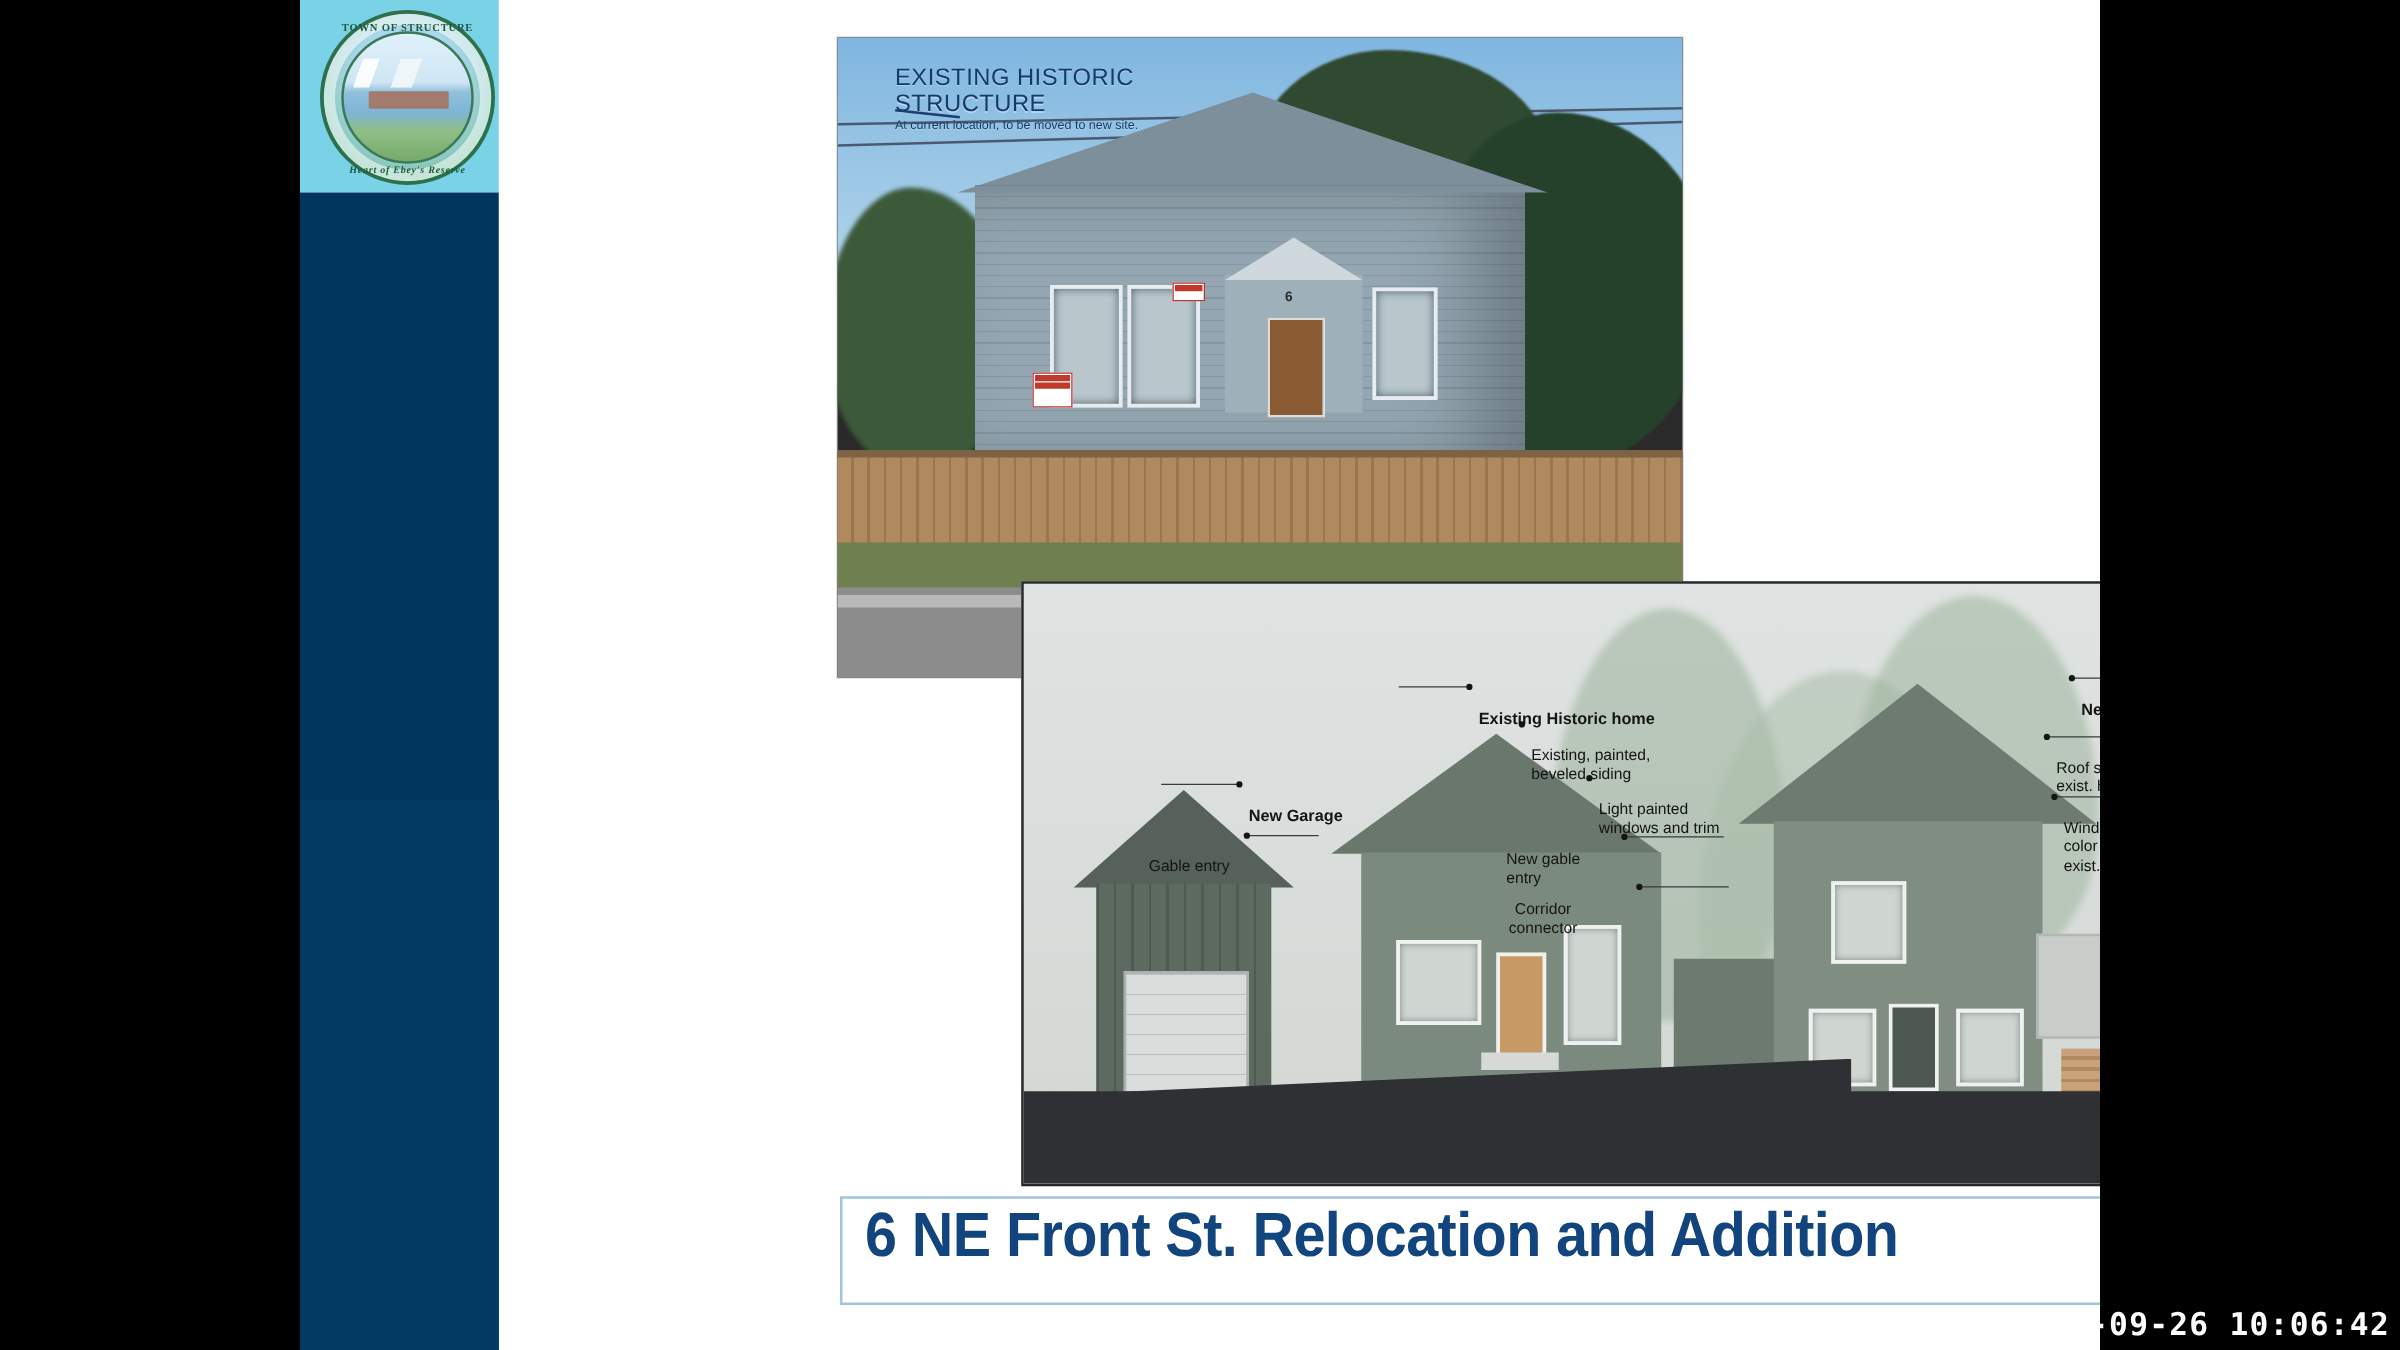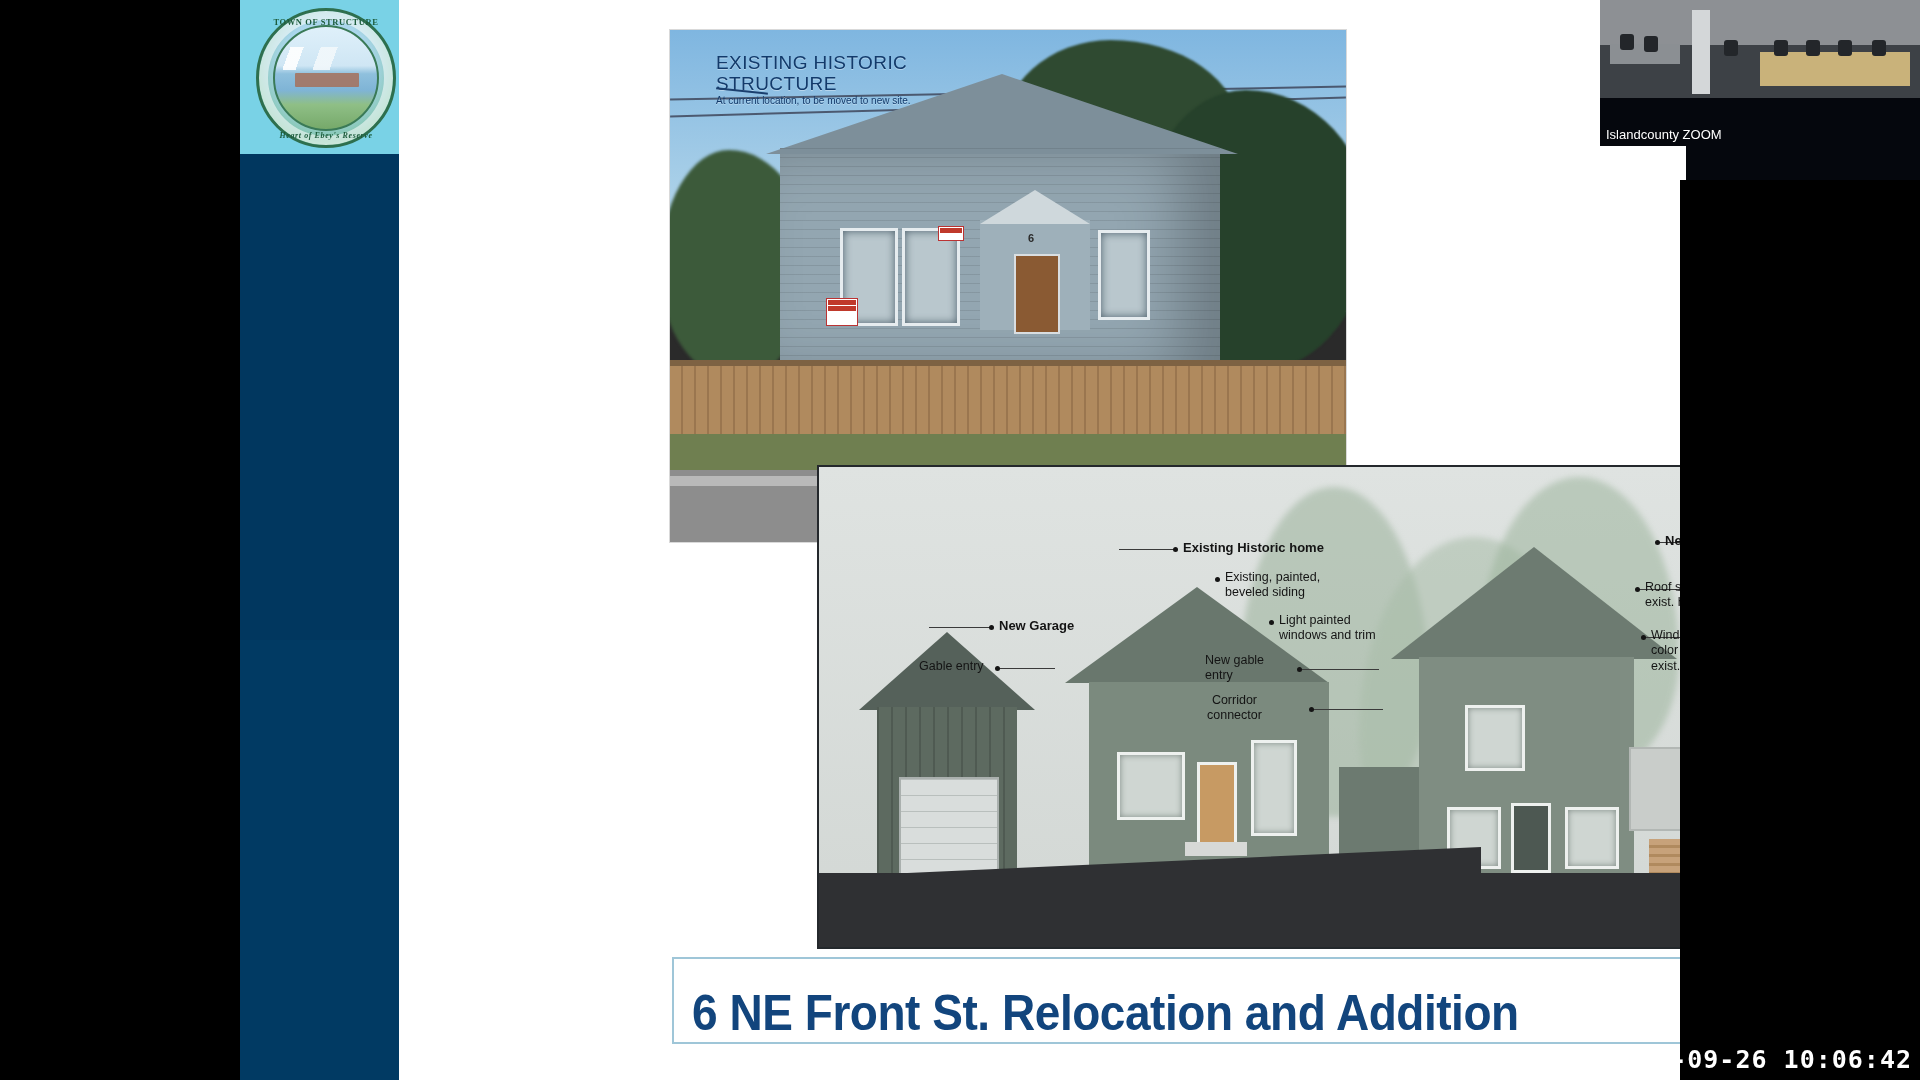--- a/index.html
+++ b/index.html
@@ -98,28 +98,28 @@
   .m-door{position:absolute;background:#c79a63;border:3px solid #eef1ef;}
   .stoop{position:absolute;background:#d7d9d7;}
 
   .a-body{left:600px;top:190px;width:215px;height:220px;background:#7f8d82;}
   .a-roof{left:572px;top:80px;border-left:143px solid transparent;border-right:143px solid transparent;border-bottom:112px solid #6d7b71;}
   .c-body{left:520px;top:300px;width:90px;height:110px;background:#6c7a70;}
   .deck{position:absolute;left:810px;top:280px;width:100px;height:80px;background:#c9cdca;border:2px solid #b2b7b4;}
   .steps{position:absolute;left:830px;top:372px;width:86px;height:38px;
       background:repeating-linear-gradient(#c7a27a 0 6px,#b08a5e 6px 9px);}
 
-  .ann{position:absolute;font-size:12.5px;color:#141414;line-height:1.22;white-space:pre-line;}
+  .ann{position:absolute;font-size:12.5px;color:#141414;line-height:1.22;white-space:pre-line;margin-top:27px;}
   .ann.bold{font-weight:bold;font-size:13px;}
   .dot{position:absolute;width:5px;height:5px;border-radius:50%;background:#141414;}
   .ln{position:absolute;background:#3a3a3a;height:1px;transform-origin:left center;}
 
   
   .title-band{position:absolute;left:432px;top:957px;width:1215px;height:83px;background:#fff;
-        border:2px solid #9fc6d8;display:flex;align-items:flex-end;}
+        border:2px solid #9fc6d8;display:flex;align-items:flex-start;}
   .title-band .t{color:#12457d;font-weight:bold;font-size:50px;letter-spacing:-.5px;
         margin-left:18px;transform:scaleX(.92);transform-origin:left center;white-space:nowrap;}
 
   
   .zpanel{position:absolute;left:1600px;top:0;width:320px;height:180px;background:#05070d;}
   .zvid{position:absolute;left:0;top:0;width:320px;height:98px;background:#5c6168;overflow:hidden;}
   .zroom-wall{position:absolute;left:0;top:0;width:100%;height:46%;background:#8d9094;}
   .zroom-floor{position:absolute;left:0;bottom:0;width:100%;height:54%;background:#3d4146;}
   .zdesk{position:absolute;background:#c9b27a;}
   .zd1{left:160px;top:52px;width:150px;height:34px;}
@@ -274,34 +274,16 @@
       <div class="dot" style="left:176px;top:199px;"></div>
       <div class="ann" style="left:100px;top:192px;text-align:center;">Gable entry</div>
 
     </div>
 
     <div class="title-band">
       <div class="t">6 NE Front St. Relocation and Addition</div>
     </div>
   </div>
 
-  <div class="zpanel">
-    <div class="zvid">
-      <div class="zroom-wall"></div>
-      <div class="zroom-floor"></div>
-      <div class="zpillar"></div>
-      <div class="zdesk zd1"></div>
-      <div class="zdesk zd2"></div>
-      <div class="zchair" style="left:20px;top:34px;"></div>
-      <div class="zchair" style="left:44px;top:36px;"></div>
-      <div class="zchair" style="left:124px;top:40px;"></div>
-      <div class="zchair" style="left:174px;top:40px;"></div>
-      <div class="zchair" style="left:206px;top:40px;"></div>
-      <div class="zchair" style="left:238px;top:40px;"></div>
-      <div class="zchair" style="left:272px;top:40px;"></div>
-    </div>
-    <div class="zlabel">Islandcounty ZOOM</div>
-    <div class="zwhite"></div>
-  </div>
 
   <div class="ts">2024-09-26  10:06:42</div>
 
 </div>
 
 </body></html>

